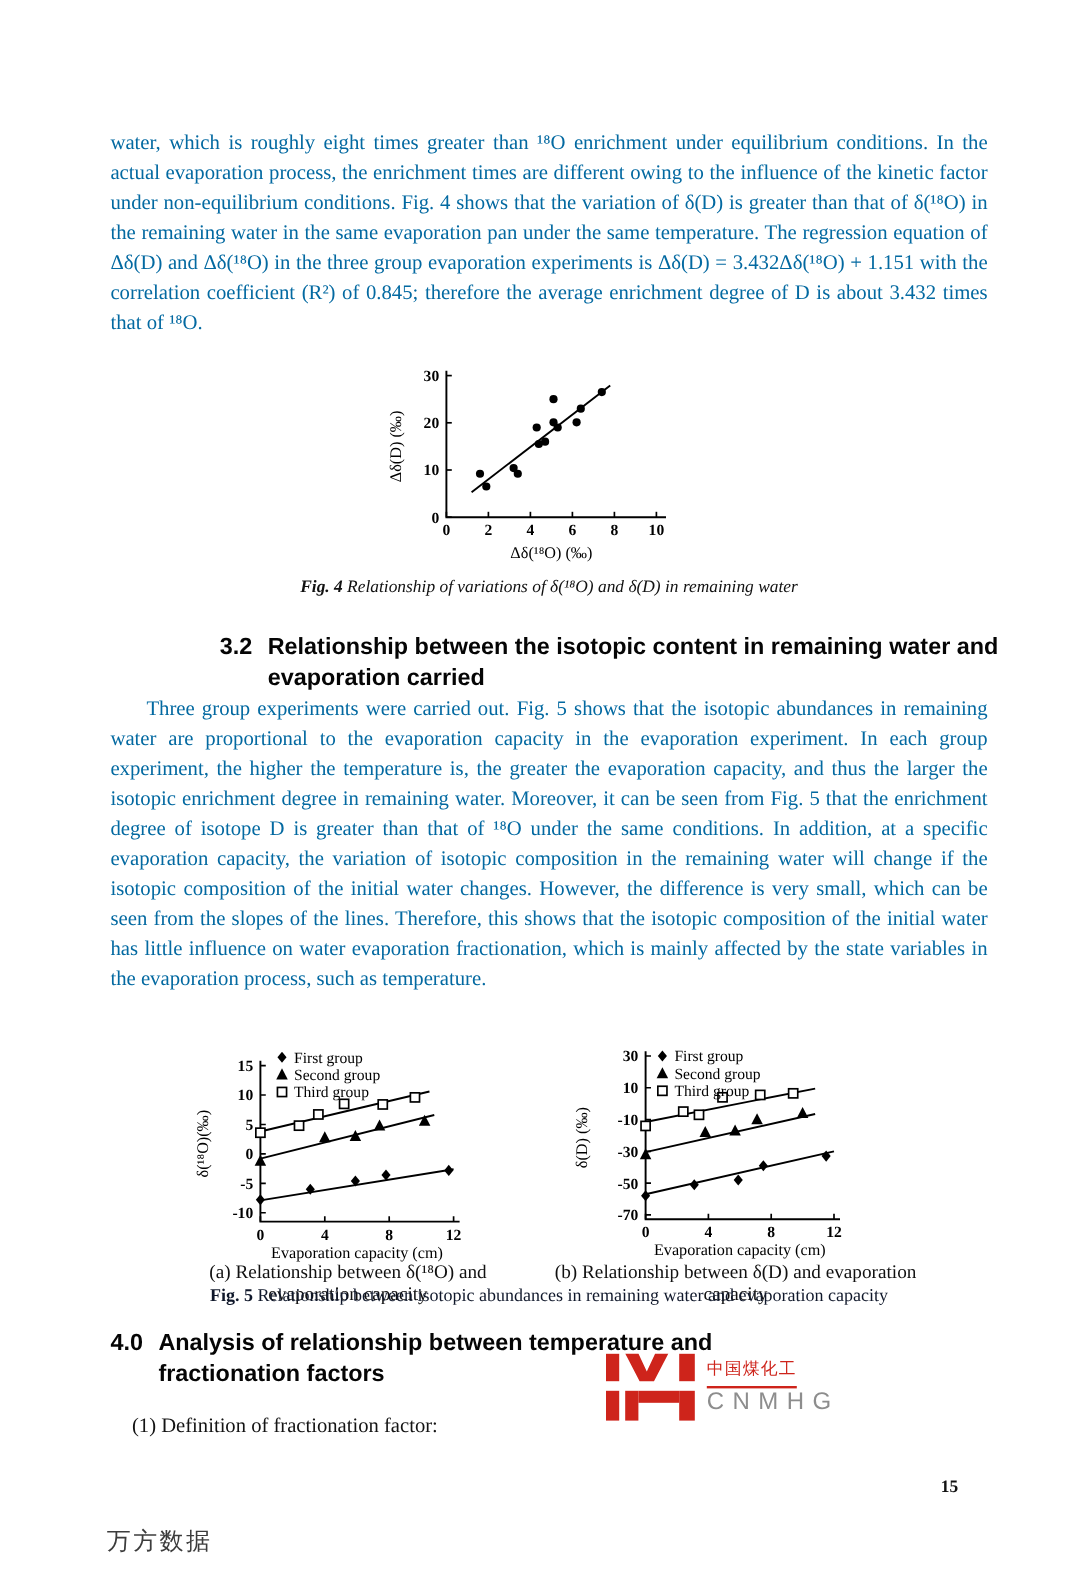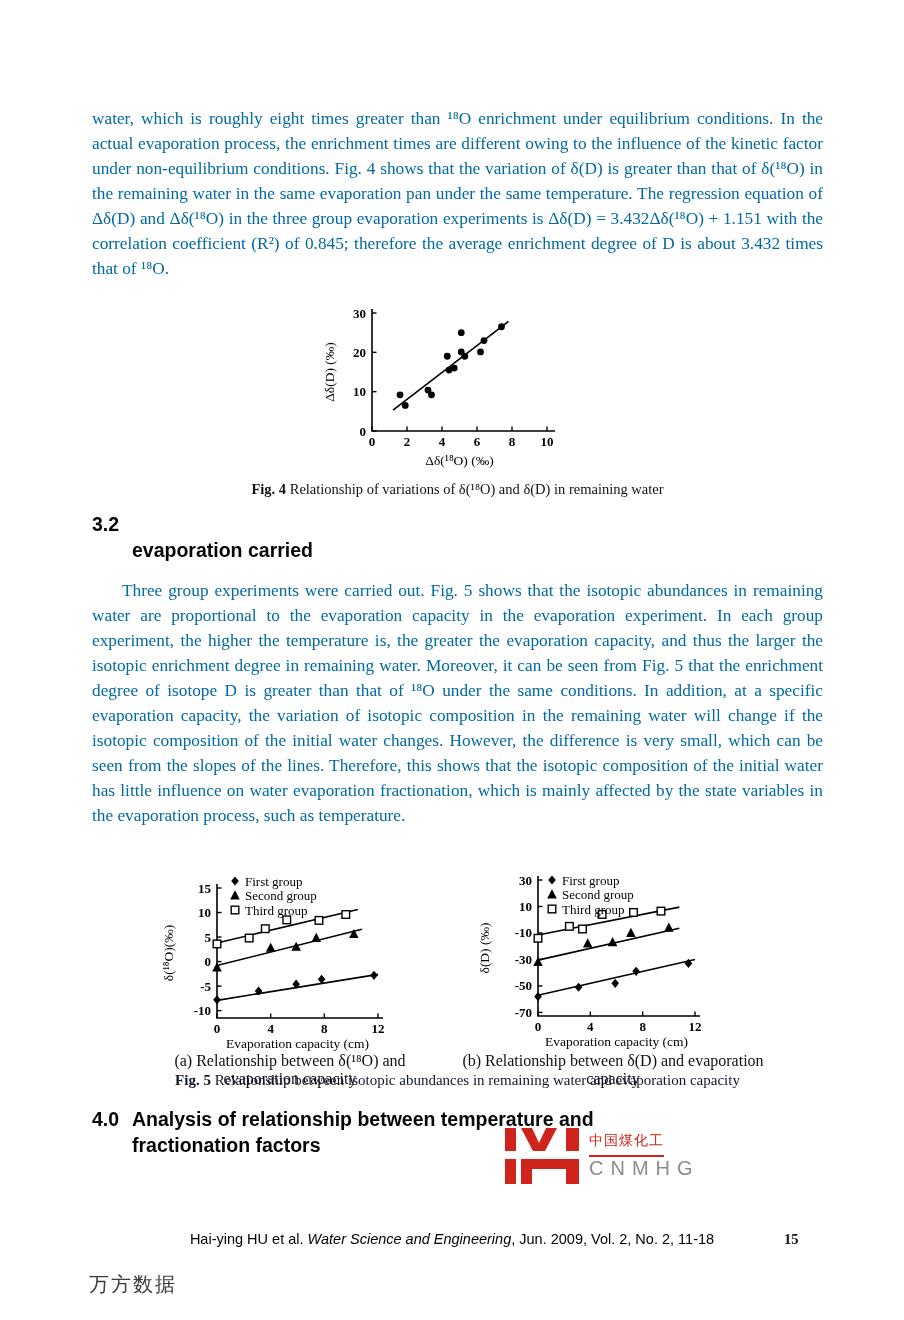--- a/index.html
+++ b/index.html
@@ -4,21 +4,21 @@
 <style>
   html,body{margin:0;padding:0;background:#ffffff;}
   #page{position:relative;width:904px;height:1320px;background:#fff;overflow:hidden;
         font-family:"Liberation Serif", serif;color:#151515;}
   .abs{position:absolute;}
   .body-text{font-size:17.3px;line-height:25px;text-align:justify;color:#0369a1;}
   .indent{text-indent:30px;}
   .heading{font-family:"Liberation Sans", sans-serif;font-weight:bold;font-size:19.5px;
            line-height:26px;color:#050505;display:flex;}
   .heading .num{width:40px;flex:0 0 40px;}
-  .caption{font-size:14.5px;text-align:center;color:#111;}
+  .caption{font-size:14.5px;text-align:center;color:#111;font-style:italic;}
   .caption b{font-weight:bold;}
   .subcaption{font-size:16px;text-align:center;color:#111;}
   .fig5cap{font-size:15px;text-align:center;color:#0f172a;}
   .item{font-size:17.2px;color:#141414;}
   .footer{font-family:"Liberation Sans", sans-serif;font-size:14.5px;text-align:center;color:#000;}
   .footer .jrnl{font-style:italic;}
   .pagenum{font-size:14.5px;font-weight:bold;color:#111;}
   .watermark{font-family:"Liberation Sans", sans-serif;font-size:20px;color:#3c3c3c;letter-spacing:2px;}
   .chart svg{display:block;}
   .tick{font:bold 13px "Liberation Serif", serif;fill:#000;}
@@ -78,24 +78,24 @@
         <circle cx="181.5" cy="26.766666666666666" r="3.4" fill="#000"></circle>
         <text x="139.5" y="165" text-anchor="middle" class="axlabel">Δδ(¹⁸O) (‰)</text>
         <text x="14" y="72" text-anchor="middle" class="axlabel" transform="rotate(-90 14 72)">Δδ(D) (‰)</text>
       </svg>
     </div>
 
   <div class="abs caption" style="left:92px;top:481px;width:731px;">
     <b>Fig. 4</b><span> Relationship of variations of δ(¹⁸O) and δ(D) in remaining water</span>
   </div>
 
-  <div class="abs heading" style="left:92px;top:511px;width:740px;">
+  <div class="abs heading" style="left:92px;top:526px;width:740px;justify-content:flex-end;">
     <span class="num">3.2</span>
     <span>
-      <br>
+      <span>Relationship between the isotopic content in remaining water and</span><br>
       <span>evaporation carried</span>
     </span>
   </div>
 
   <div class="abs body-text indent" style="left:92px;top:578px;width:731px;">Three group experiments were carried out. Fig. 5 shows that the isotopic abundances in remaining water are proportional to the evaporation capacity in the evaporation experiment. In each group experiment, the higher the temperature is, the greater the evaporation capacity, and thus the larger the isotopic enrichment degree in remaining water. Moreover, it can be seen from Fig. 5 that the enrichment degree of isotope D is greater than that of ¹⁸O under the same conditions. In addition, at a specific evaporation capacity, the variation of isotopic composition in the remaining water will change if the isotopic composition of the initial water changes. However, the difference is very small, which can be seen from the slopes of the lines. Therefore, this shows that the isotopic composition of the initial water has little influence on water evaporation fractionation, which is mainly affected by the state variables in the evaporation process, such as temperature.</div>
 
   <div class="abs chart" style="left:163px;top:868px;">
       <svg width="250" height="192" viewBox="0 0 250 192">
         <path d="M54,16 L54,150 L220,150" fill="none" stroke="#000" stroke-width="1.6"></path>
         <line x1="54" y1="150" x2="54" y2="145.5" stroke="#000" stroke-width="1.4"></line>
@@ -225,21 +225,19 @@
       <rect x="16" y="31" width="11" height="25" fill="currentColor"></rect>
       <rect x="27" y="31" width="34" height="10" fill="currentColor"></rect>
       <rect x="61" y="31" width="13" height="25" fill="currentColor"></rect>
     </svg>
     <div class="logo-text">
       <span class="cn" style="color: rgb(206, 36, 27); border-bottom-color: rgb(206, 36, 27);">中国煤化工</span><br>
       <span class="en" style="color: rgb(141, 141, 141);">CNMHG</span>
     </div>
   </div>
 
-
-  <div class="abs footer" style="left:0px;top:1231px;width:904px;">
-    <span>Hai-ying HU et al. </span><span class="jrnl">Water Science and Engineering</span><span>, Jun. 2009, Vol. 2, No. 2, 11-18</span>
-  </div>
+  <div class="abs item" style="left:110px;top:1178px;width:500px;">(1) Definition of fractionation factor:</div>
+
   <div class="abs pagenum" style="left:784px;top:1231px;">15</div>
 
   <div class="abs watermark" style="left:89px;top:1271px;">万方数据</div>
 
 </div>
 
 </body></html>

